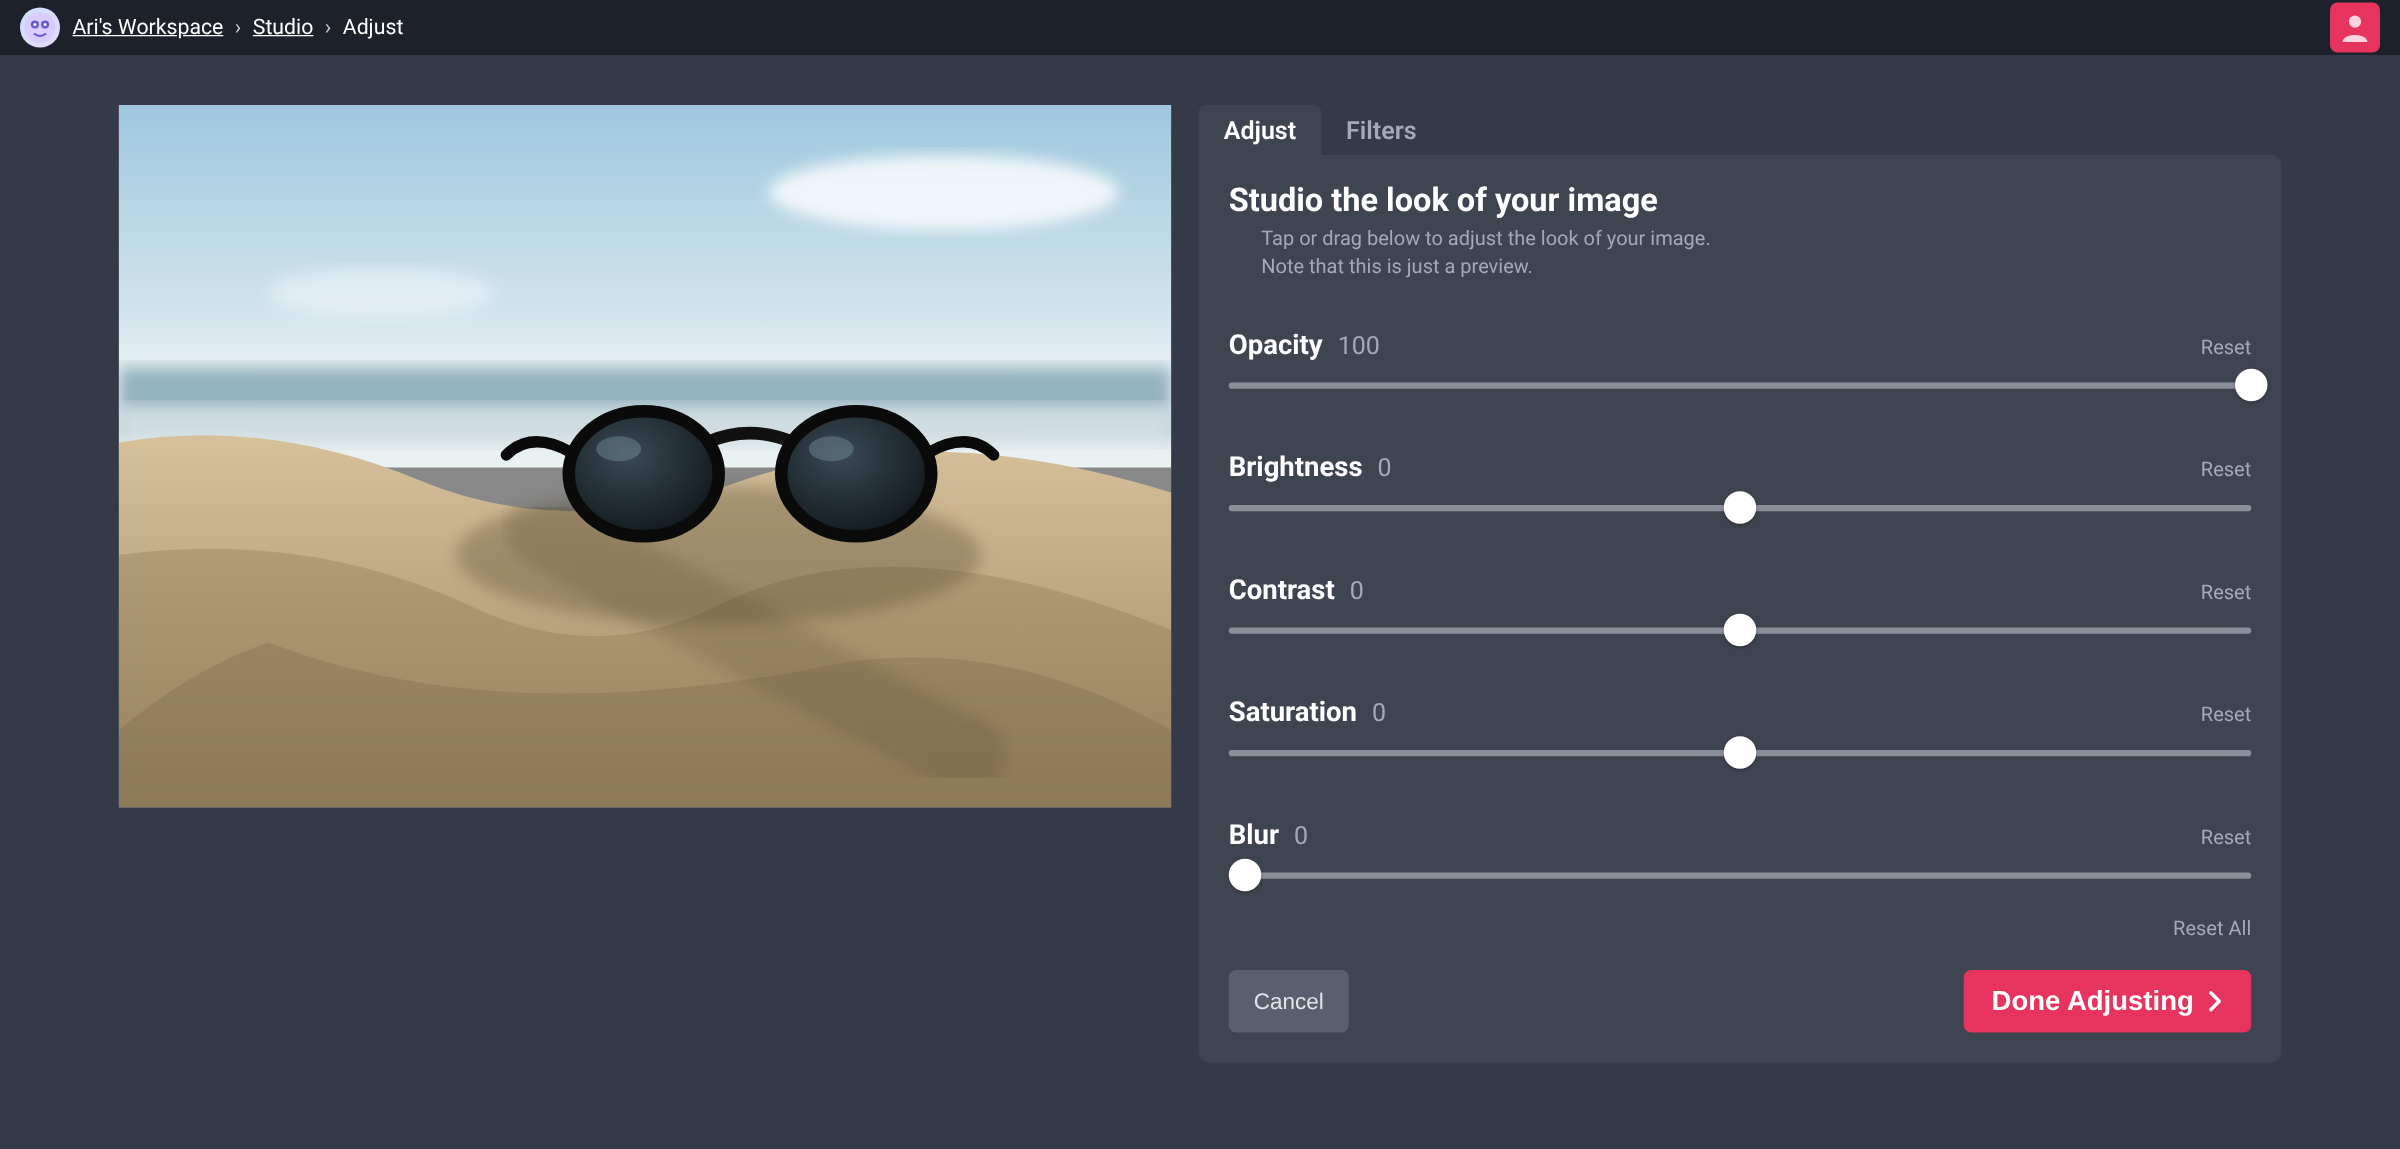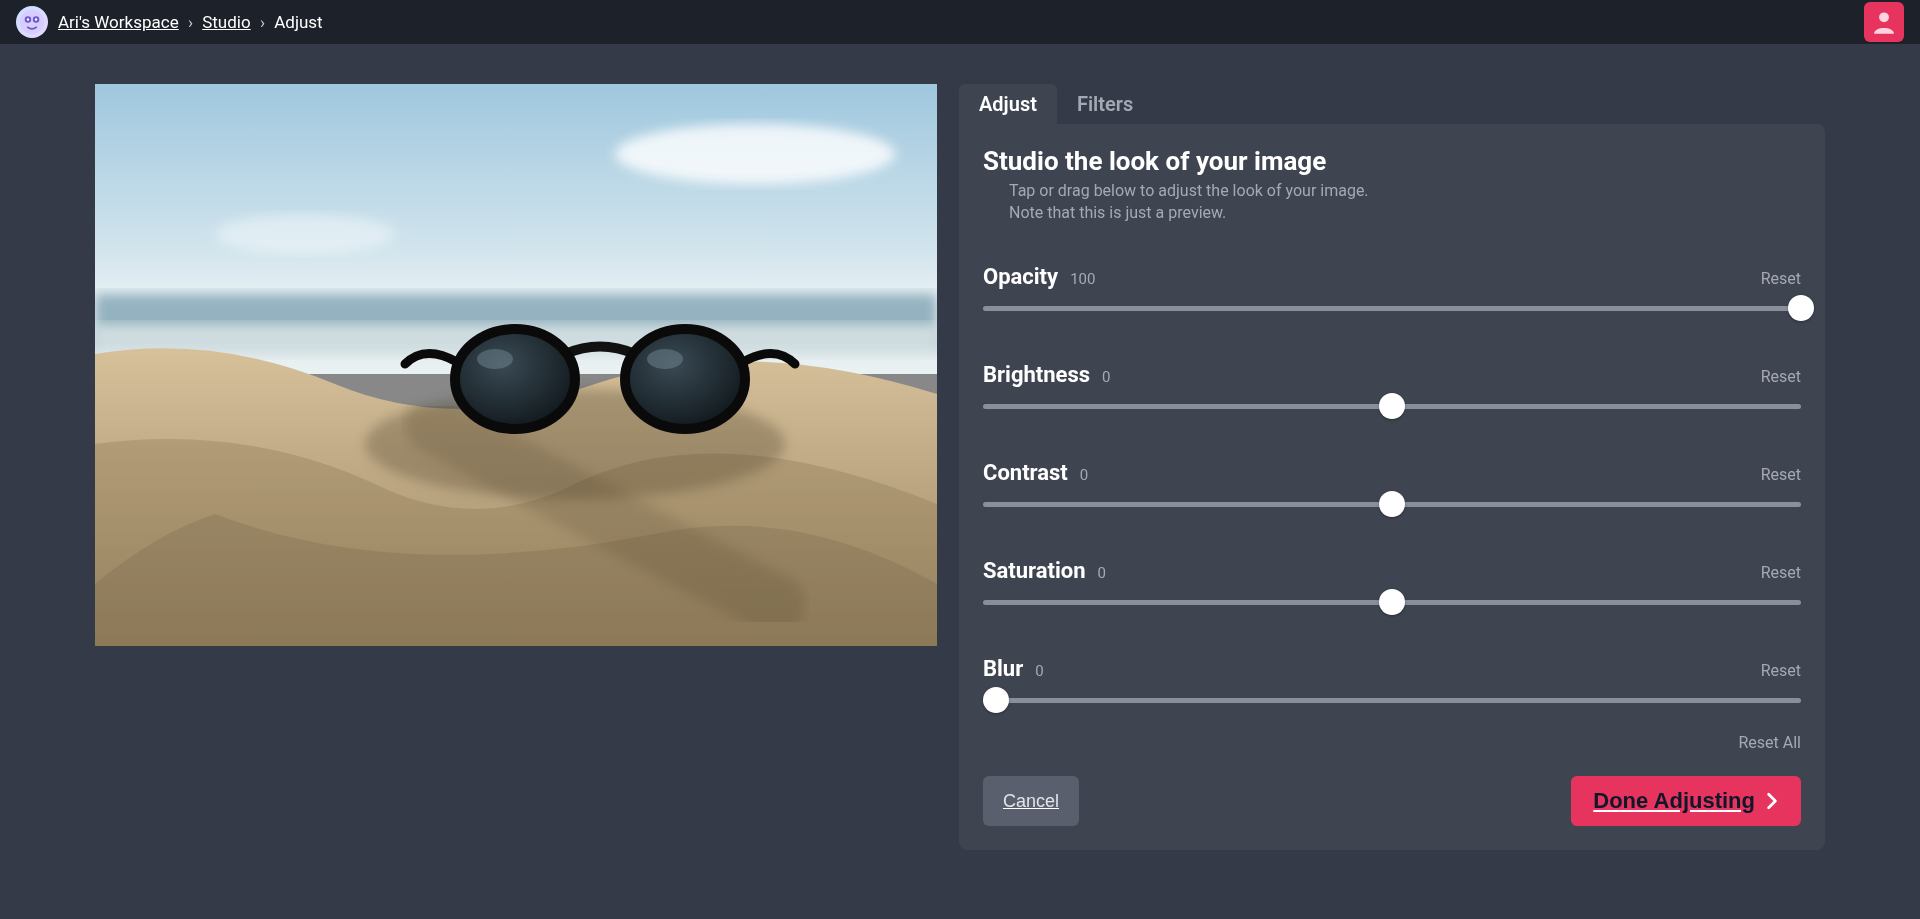--- a/index.html
+++ b/index.html
@@ -84,21 +84,21 @@
     background: var(--panel-bg);
     border-radius: 0 8px 8px 8px;
     padding: 22px 24px 24px 24px;
   }
   .panel h2 { font-size: 26px; font-weight:700; margin-bottom: 4px; }
   .panel .sub { font-size: 16px; color: var(--text-muted); line-height:1.35; margin-bottom: 20px; margin-left: 26px; }
 
   .slider-row { margin-bottom: 14px; margin-top: 41px; }
   .slider-head { display:flex; align-items:baseline; margin-bottom: 6px; }
   .slider-head .name { font-size: 22px; font-weight:700; }
-  .slider-head .val { font-size:15px; color: var(--text-muted); margin-left:12px; }
+  .slider-head .val { font-size:20px; color: var(--text-muted); margin-left:12px; }
   .slider-head .reset { margin-left:auto; font-size:16px; color: var(--text-muted); cursor:pointer; }
 
   .slider {
     position:relative;
     height: 26px;
     display:flex; align-items:center;
   }
   .track {
     height: 5px; width:100%;
     background: var(--slider-track);
@@ -108,31 +108,31 @@
     position:absolute;
     width:26px; height:26px;
     background:#fff; border-radius:50%;
     top:0;
     transform: translateX(-50%);
     box-shadow: 0 1px 3px rgba(0,0,0,.3);
   }
 
   .reset-all { text-align:right; font-size:16px; color: var(--text-muted); margin-top: 20px; margin-bottom: 24px; cursor:pointer; }
 
-  .actions { display:flex;text-decoration:underline; }
+  .actions { display:flex; }
   .btn {
     display:inline-flex; align-items:center;
     padding: 12px 20px;
     border-radius: 6px;
     font-size: 18px;
     cursor:pointer;
     border:none;
   }
   .btn.secondary { background: var(--button-secondary); color:#e2e4e9; }
-  .btn.primary { background: var(--accent); color:#0f172a; font-size:22px; font-weight:600; margin-left:auto; padding: 12px 22px; }
+  .btn.primary { background: var(--accent); color:#ffffff; font-size:22px; font-weight:600; margin-left:auto; padding: 12px 22px; }
   .btn.primary .chev { margin-left:10px; display:inline-flex; }
 </style>
 </head>
 <body>
 
 <div class="header">
   <div class="ws-icon">
     <svg viewBox="0 0 32 32" width="26" height="26">
       <circle cx="16" cy="16" r="15" fill="#d9ccff"></circle>
       <circle cx="11" cy="13" r="4" fill="#6a5acd"></circle>

